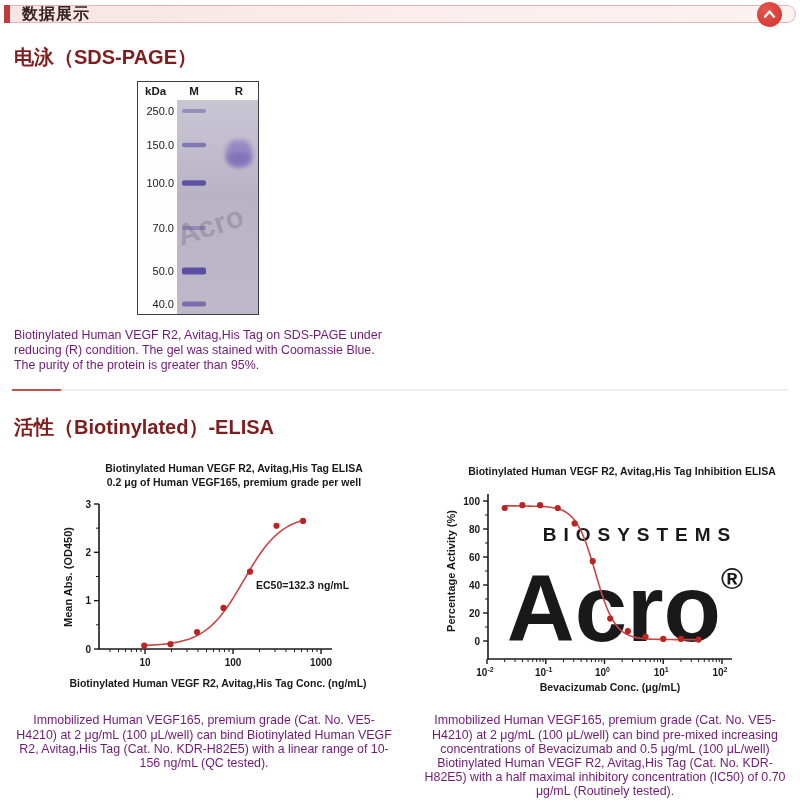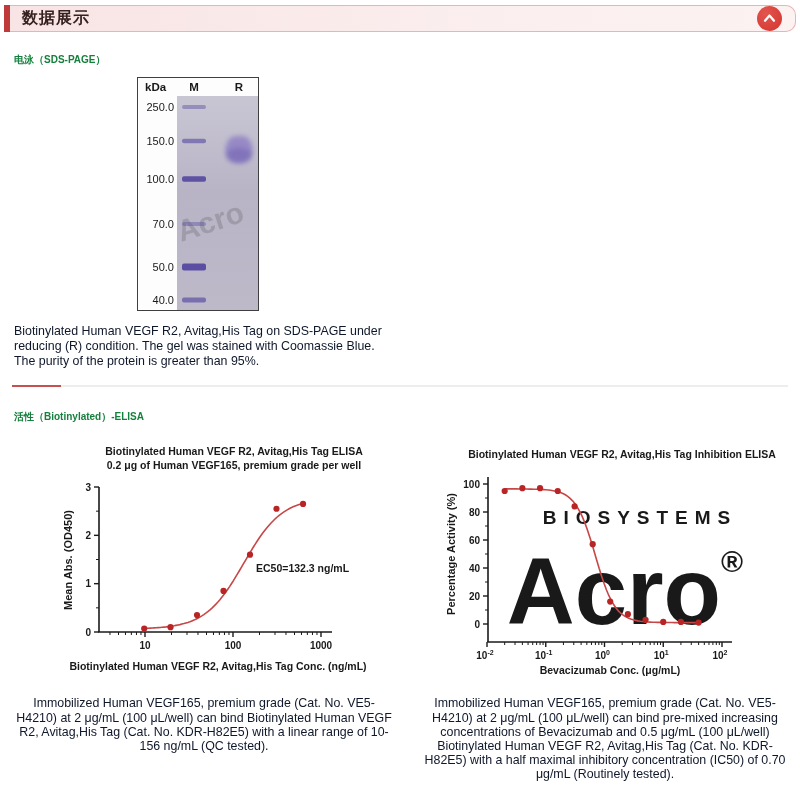--- a/index.html
+++ b/index.html
@@ -1,38 +1,38 @@
 <!DOCTYPE html>
 <html><head>
 <meta charset="utf-8">
 <style>
   * { box-sizing: border-box; }
   body { margin:0; background:#fff; font-family:"Liberation Sans","DejaVu Sans",sans-serif; }
   .page { width:800px; height:807px; position:relative; overflow:hidden; background:#fff; }
 
   
-  .hdr { position:relative; margin:5px 4px 0 4px; height:27px;
+  .hdr { position:relative; margin:5px 4px 0 4px; height:18px;
          border:1px solid #e8b5b5; border-left:none; border-radius:3px 10px 10px 3px;
          background:linear-gradient(90deg,#f8e4e4,#fbeeee 60%,#fcf2f2);
          display:flex; align-items:center; }
   .hdr-accent { position:absolute; left:0; top:-1px; bottom:-1px; width:6px;
                 background:#bf3a3a; }
   .hdr h1 { margin:0 0 0 18px; font-size:16px; color:#35211f; font-weight:bold; letter-spacing:1px; }
   .hdr .collapse-btn { margin-left:auto; margin-right:13px; width:25px; height:25px;
         border-radius:50%; border:none; padding:0; cursor:pointer;
         background:radial-gradient(circle at 35% 30%,#e2554e,#d4342e);
         display:flex; align-items:center; justify-content:center; }
 
-  h2 { font-size:10px; color:#15803d; margin:0; font-weight:bold; }
+  h2 { font-size:20px; color:#7f1d1d; margin:0; font-weight:bold; }
   .h2-sds { margin:21px 0 0 14px; }
   .h2-bio { margin:23px 0 0 14px; }
 
   .gel-fig { margin:10px 0 0 137px; line-height:0; }
 
-  .cap { font-size:12.4px; color:#0f172a; }
+  .cap { font-size:12.4px; color:#701a75; }
   .cap1 { margin:13px 0 0 14px; width:378px; line-height:1.22; }
   .cap2 { margin:6px 0 0 14px;  width:380px; line-height:1.14; }
   .cap3 { margin:6px 0 0 17px;  width:376px; line-height:1.14; }
 
   .divider { margin:16px 12px 0 12px; height:2px; background:#ededed; position:relative; }
   .divider-accent { position:absolute; left:0; top:0; height:2px; width:49px; background:#c65050; }
 
   .charts { display:flex; margin-top:20px;text-align:center; }
   .chart-col { width:400px; }
   .chart-col .chart-svg { display:block; }

